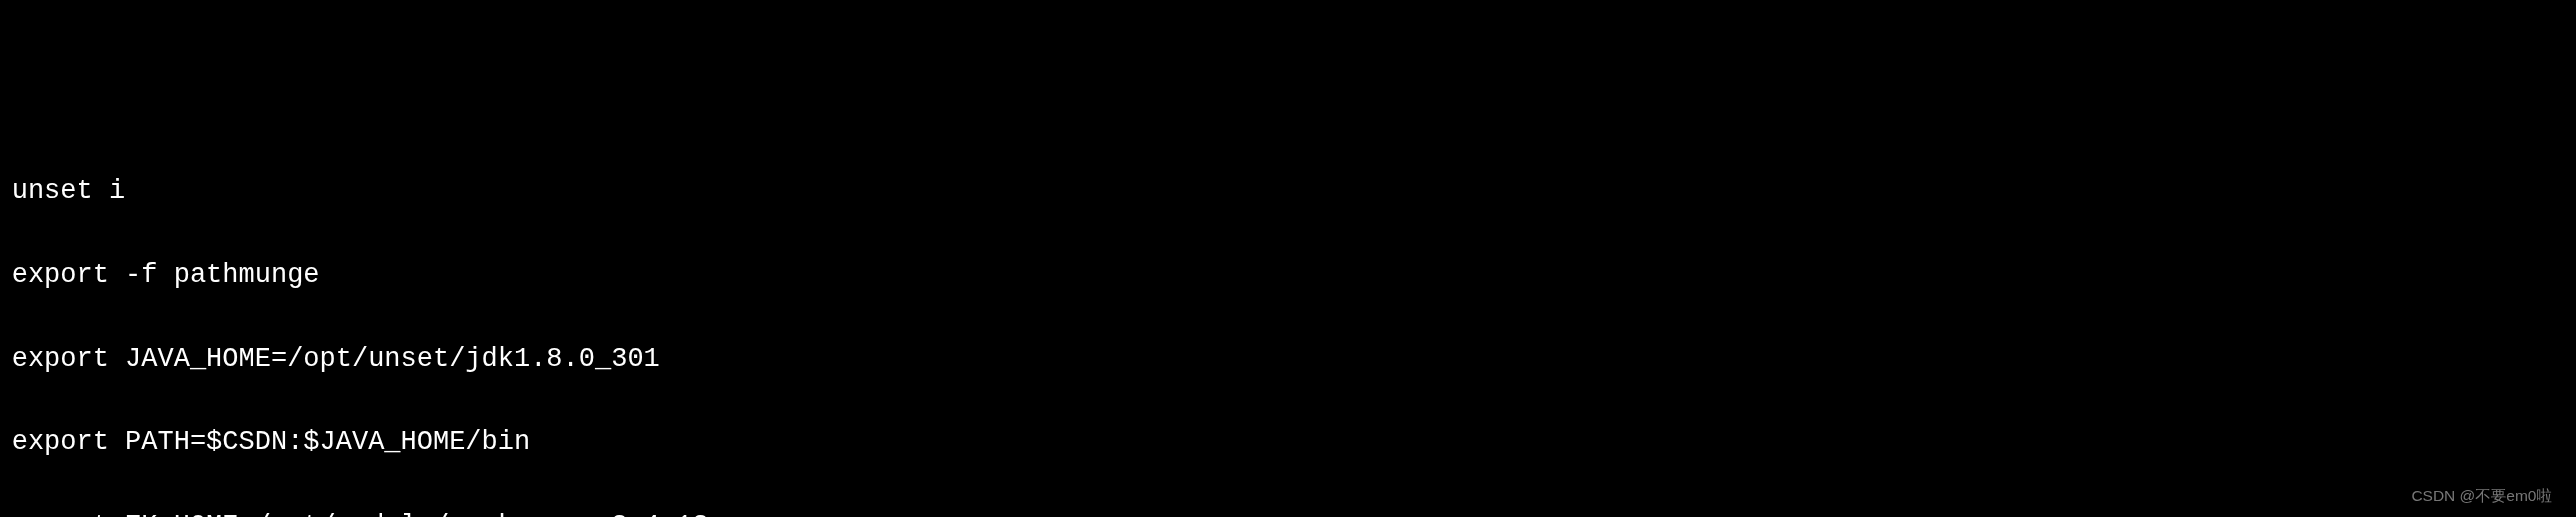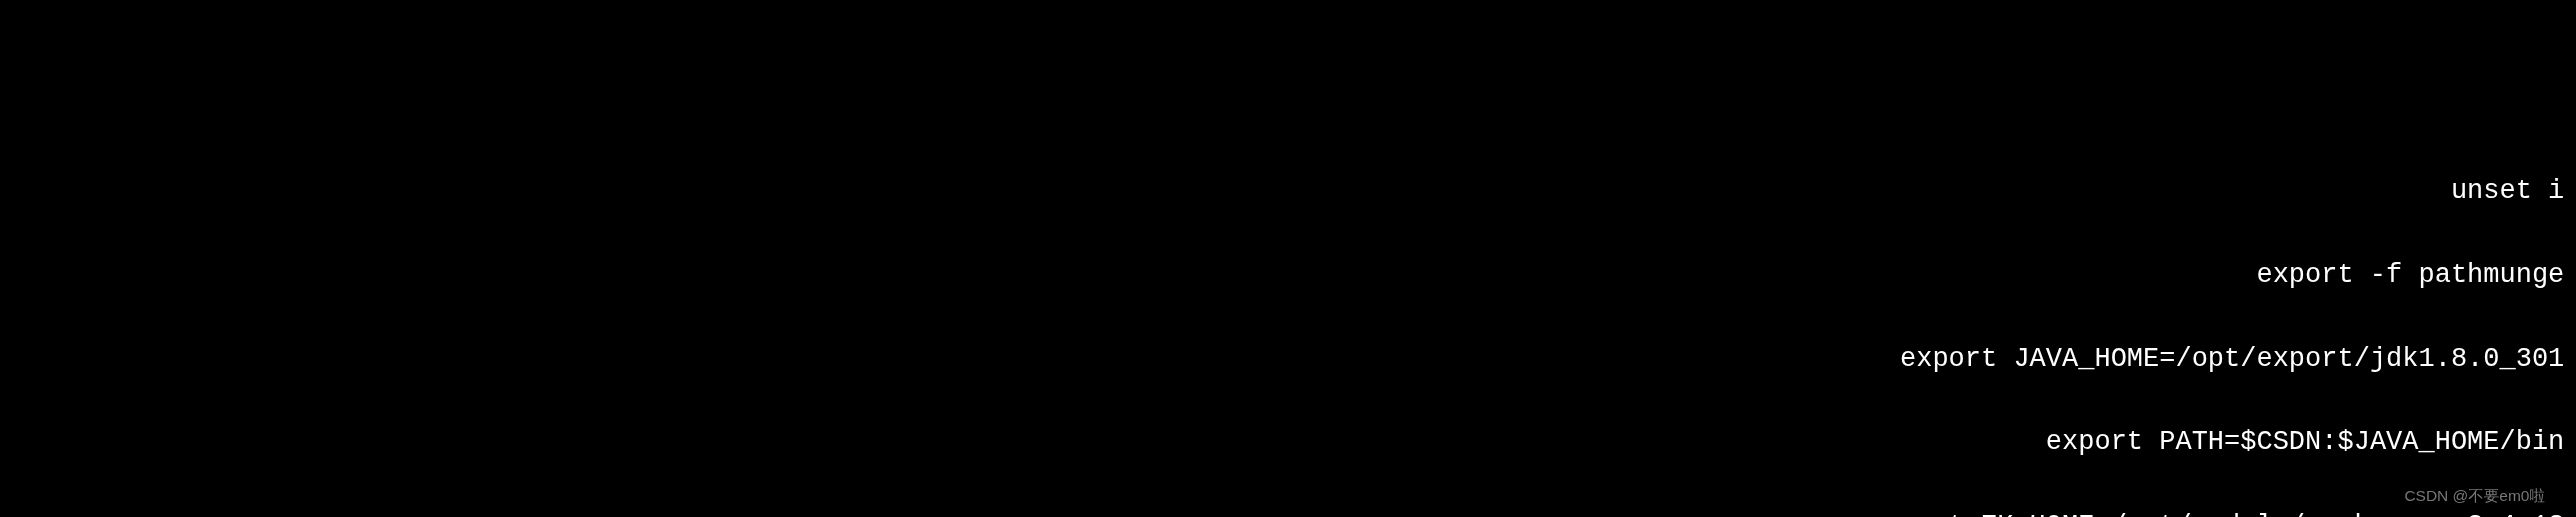--- a/index.html
+++ b/index.html
@@ -15,40 +15,39 @@
       line-height: 1.55;
       padding: 3.9px 11.7px;
       white-space: pre;
       width: 2576px;
       height: 518px;
       overflow: hidden;
       position: relative;
     }
     .line {
       display: block;
-      text-align: right;
     }
     .watermark {
       position: absolute;
-      right: 31px;
+      right: 24px;
       bottom: 9.7px;
       font-size: 15.5px;
       color: #777777;
       font-family: sans-serif;
       white-space: nowrap;
     }
   </style>
 </head>
 <body>
 
 
 
 <span class="line">unset i</span>
 <span class="line">export -f pathmunge</span>
-<span class="line">export JAVA_HOME=/opt/export/jdk1.8.0_301</span>
+<span class="line">export JAVA_HOME=/opt/unset/jdk1.8.0_301</span>
 <span class="line">export PATH=$CSDN:$JAVA_HOME/bin</span>
 <span class="line">export ZK_HOME=/opt/module/zookeeper-3.4.13</span>
 
 
 
 
 
 
 <div class="watermark">CSDN @不要em0啦</div>
 

